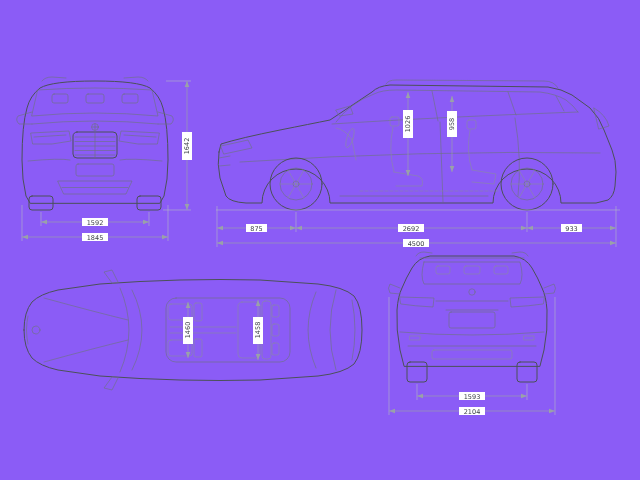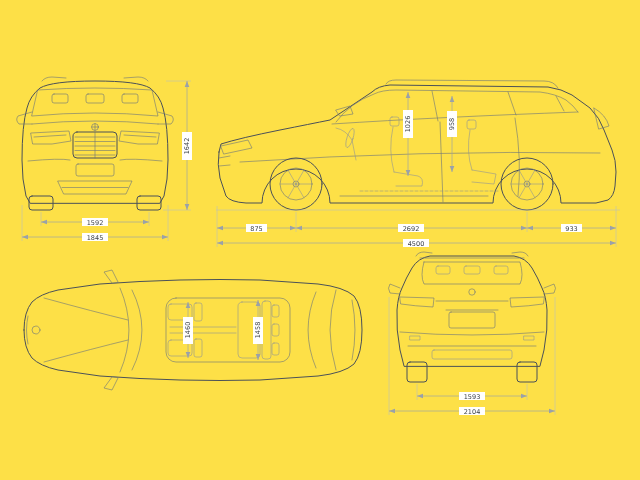--- a/index.html
+++ b/index.html
@@ -1,16 +1,16 @@
 <!DOCTYPE html>
 <html><head>
 <meta charset="utf-8">
 <style>
   html,body{margin:0;padding:0;background:#fff;}
-  .stage{position:relative;width:640px;height:480px;background:#fde047;overflow:hidden;
+  .stage{position:relative;width:640px;height:480px;background:#8b5cf6;overflow:hidden;
          font-family:"DejaVu Sans",sans-serif;}
   svg{display:block;}
   .car{fill:none;stroke:#4b5158;stroke-width:1;stroke-linecap:round;stroke-linejoin:round;}
   .thin{fill:none;stroke:#6c737b;stroke-width:.6;stroke-linecap:round;stroke-linejoin:round;}
   .int{fill:none;stroke:#8a9098;stroke-width:.55;stroke-linecap:round;stroke-linejoin:round;}
   .dim{fill:none;stroke:#9aa1a9;stroke-width:.65;}
   .ext{fill:none;stroke:#b8bec5;stroke-width:.55;}
   .lbl{font-size:6.5px;fill:#3c4147;text-anchor:middle;}
   .bg{fill:#ffffff;}
 </style>

